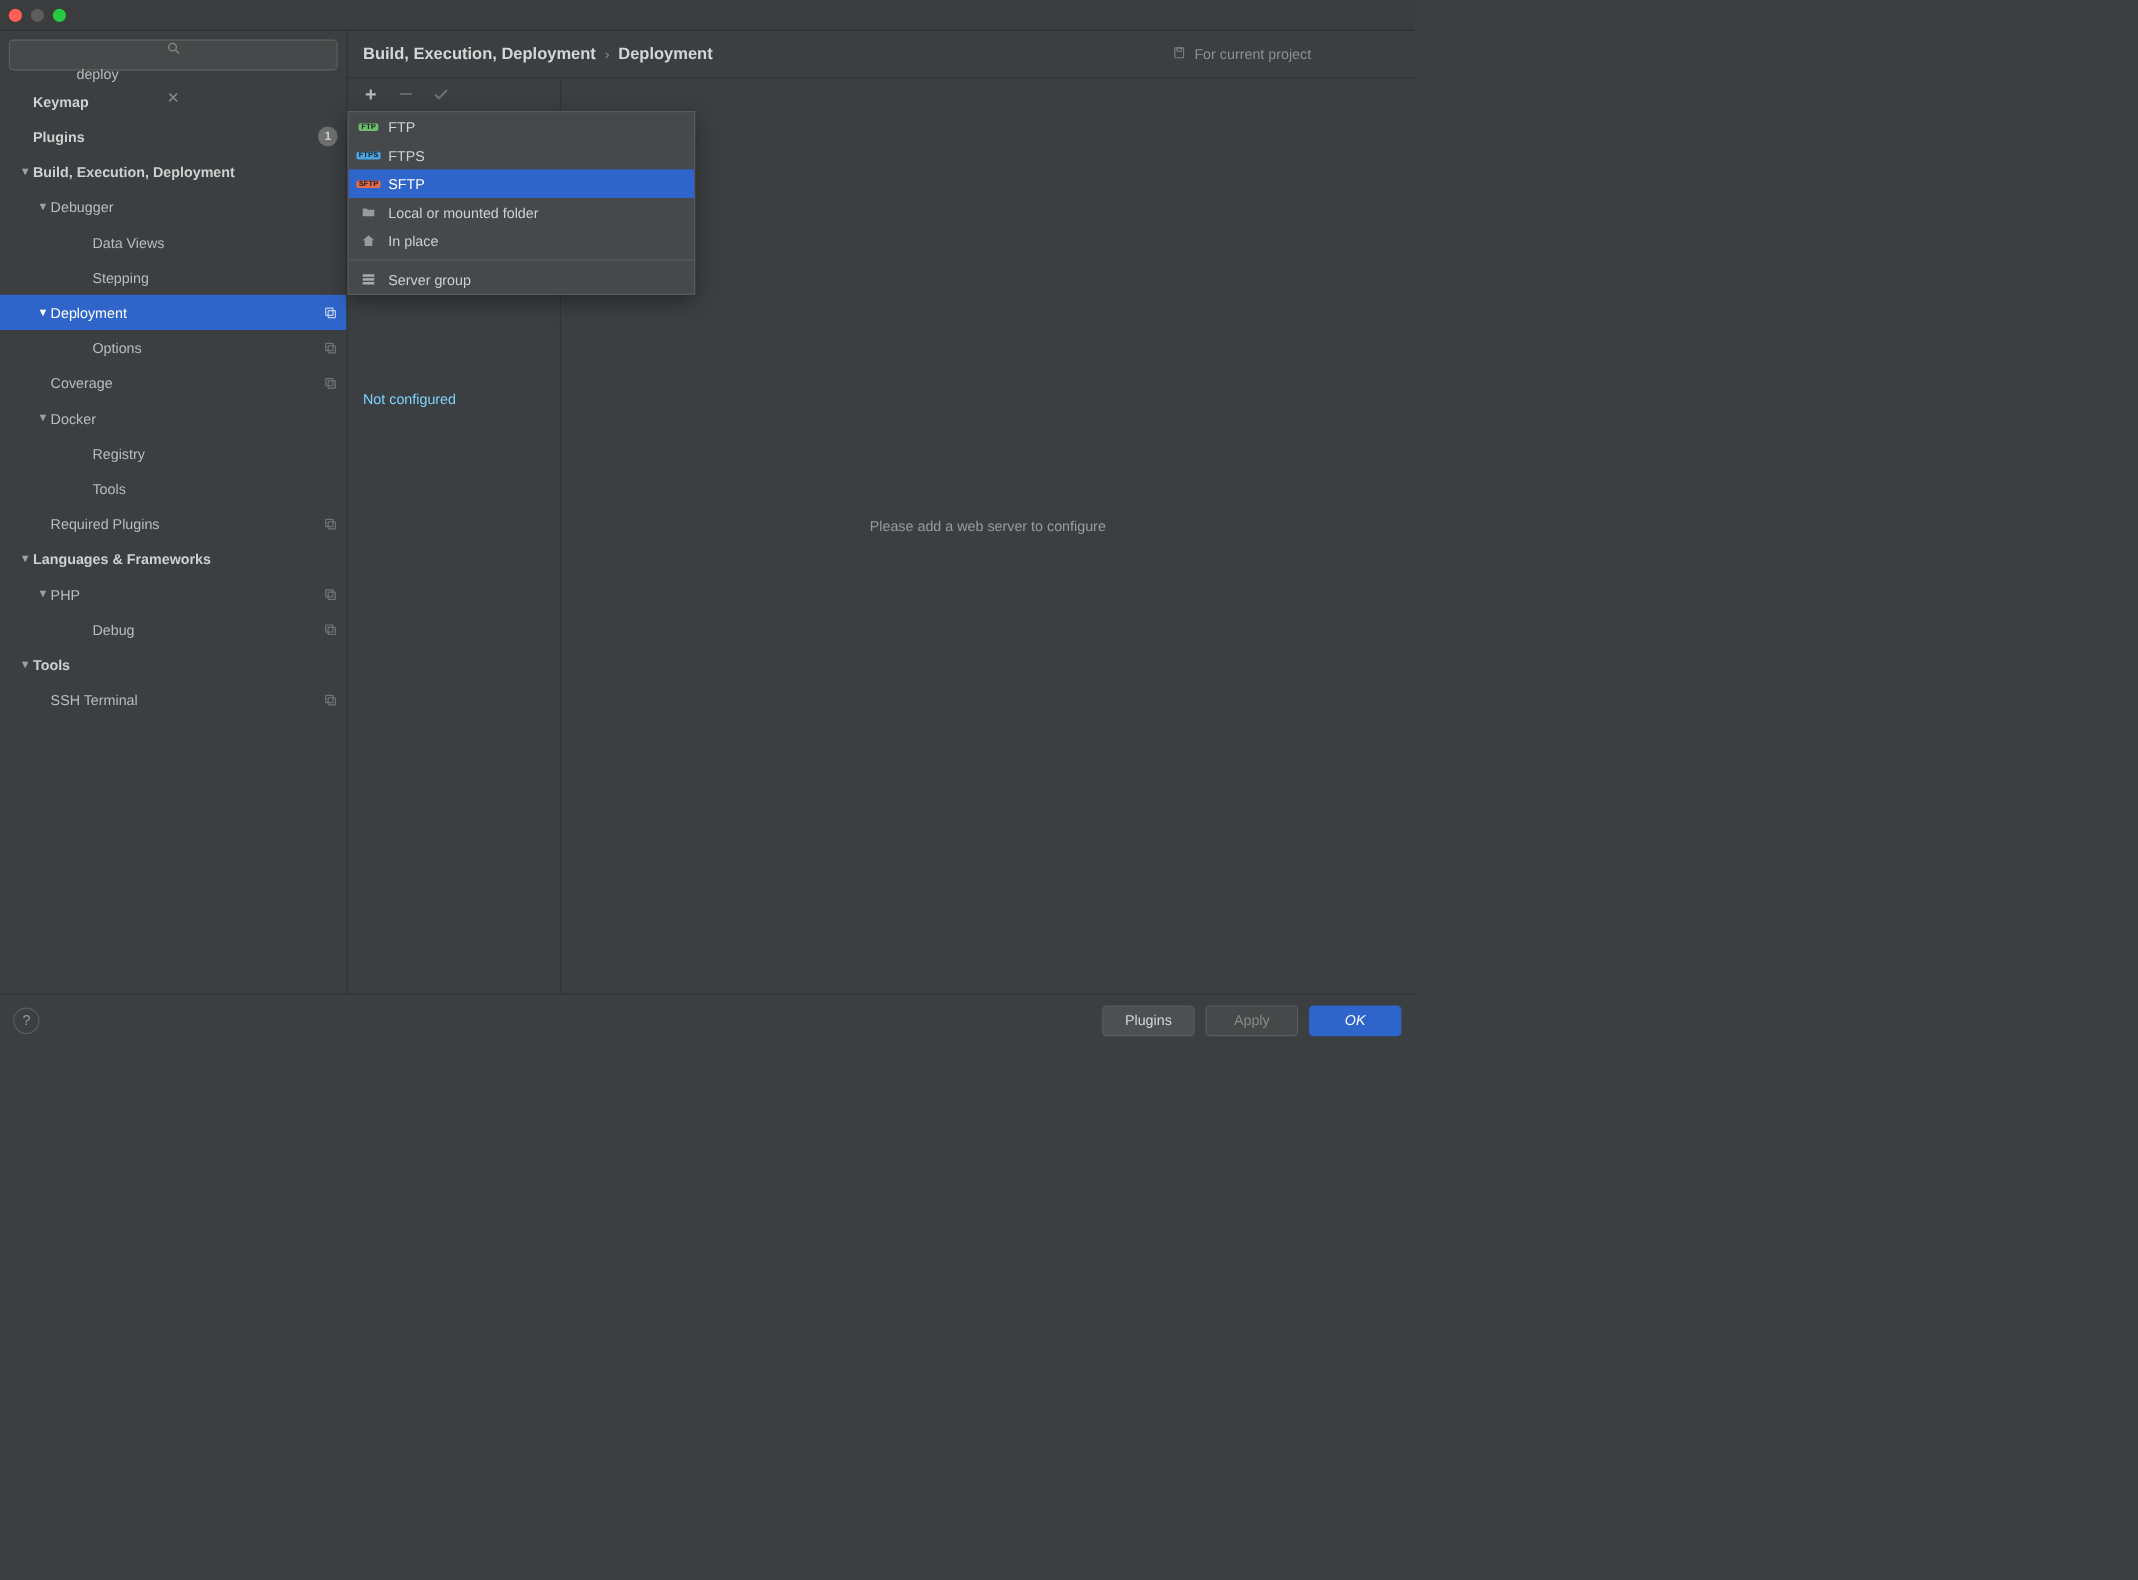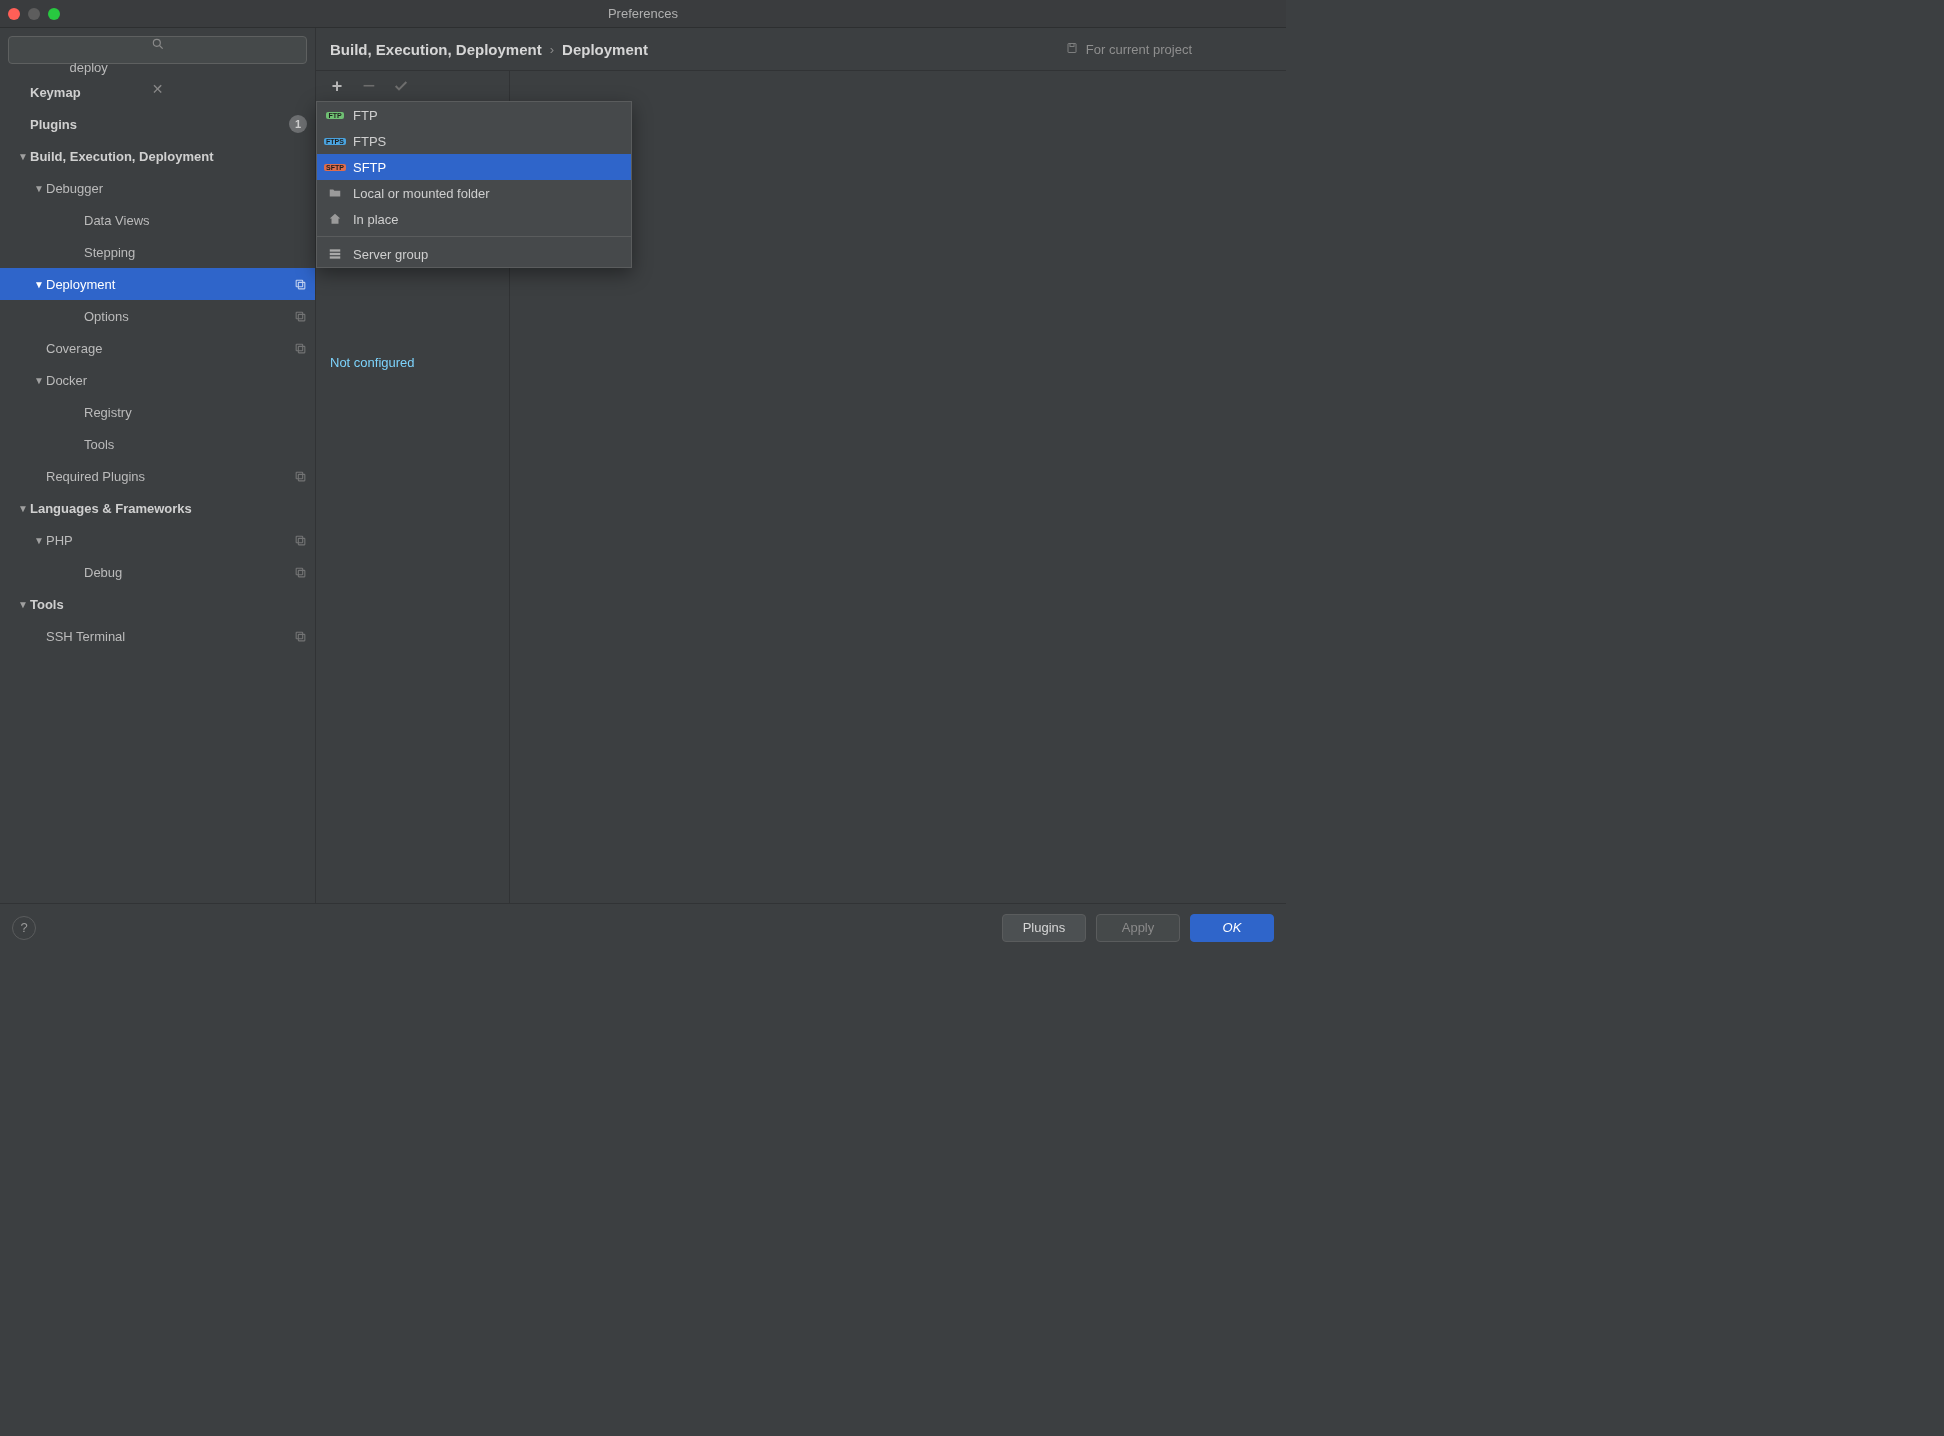--- a/index.html
+++ b/index.html
@@ -213,21 +213,20 @@
 </style>
 </head>
 <body>
 
 <div class="titlebar">
   <div class="traffic-lights">
     <div class="traffic-light close"></div>
     <div class="traffic-light min"></div>
     <div class="traffic-light max"></div>
   </div>
-  <div class="title">Preferences</div>
 </div>
 
 <div class="main">
 
   <div class="sidebar">
     <div class="search-wrap">
       <div class="search">
         <span class="mag">
           <svg class="svg" width="14" height="14" viewBox="0 0 24 24" fill="none" stroke="#8a8a8a" stroke-width="2">
               <circle cx="10" cy="10" r="6"></circle>
@@ -435,20 +434,23 @@
                   <rect x="3" y="16" width="18" height="4"></rect>
                 </svg>
             </span>
             <span>Server group</span>
           </div>
         </div>
 
         <div class="not-configured">Not configured</div>
       </div>
 
+      <div class="detail-pane">
+        <div class="msg">Please add a web server to configure</div>
+      </div>
     </div>
   </div>
 </div>
 
 <div class="footer">
   <span class="help">?</span>
   <span class="spacer"></span>
   <span class="btn">Plugins</span>
   <span class="btn disabled">Apply</span>
   <span class="btn primary strong">OK</span>

